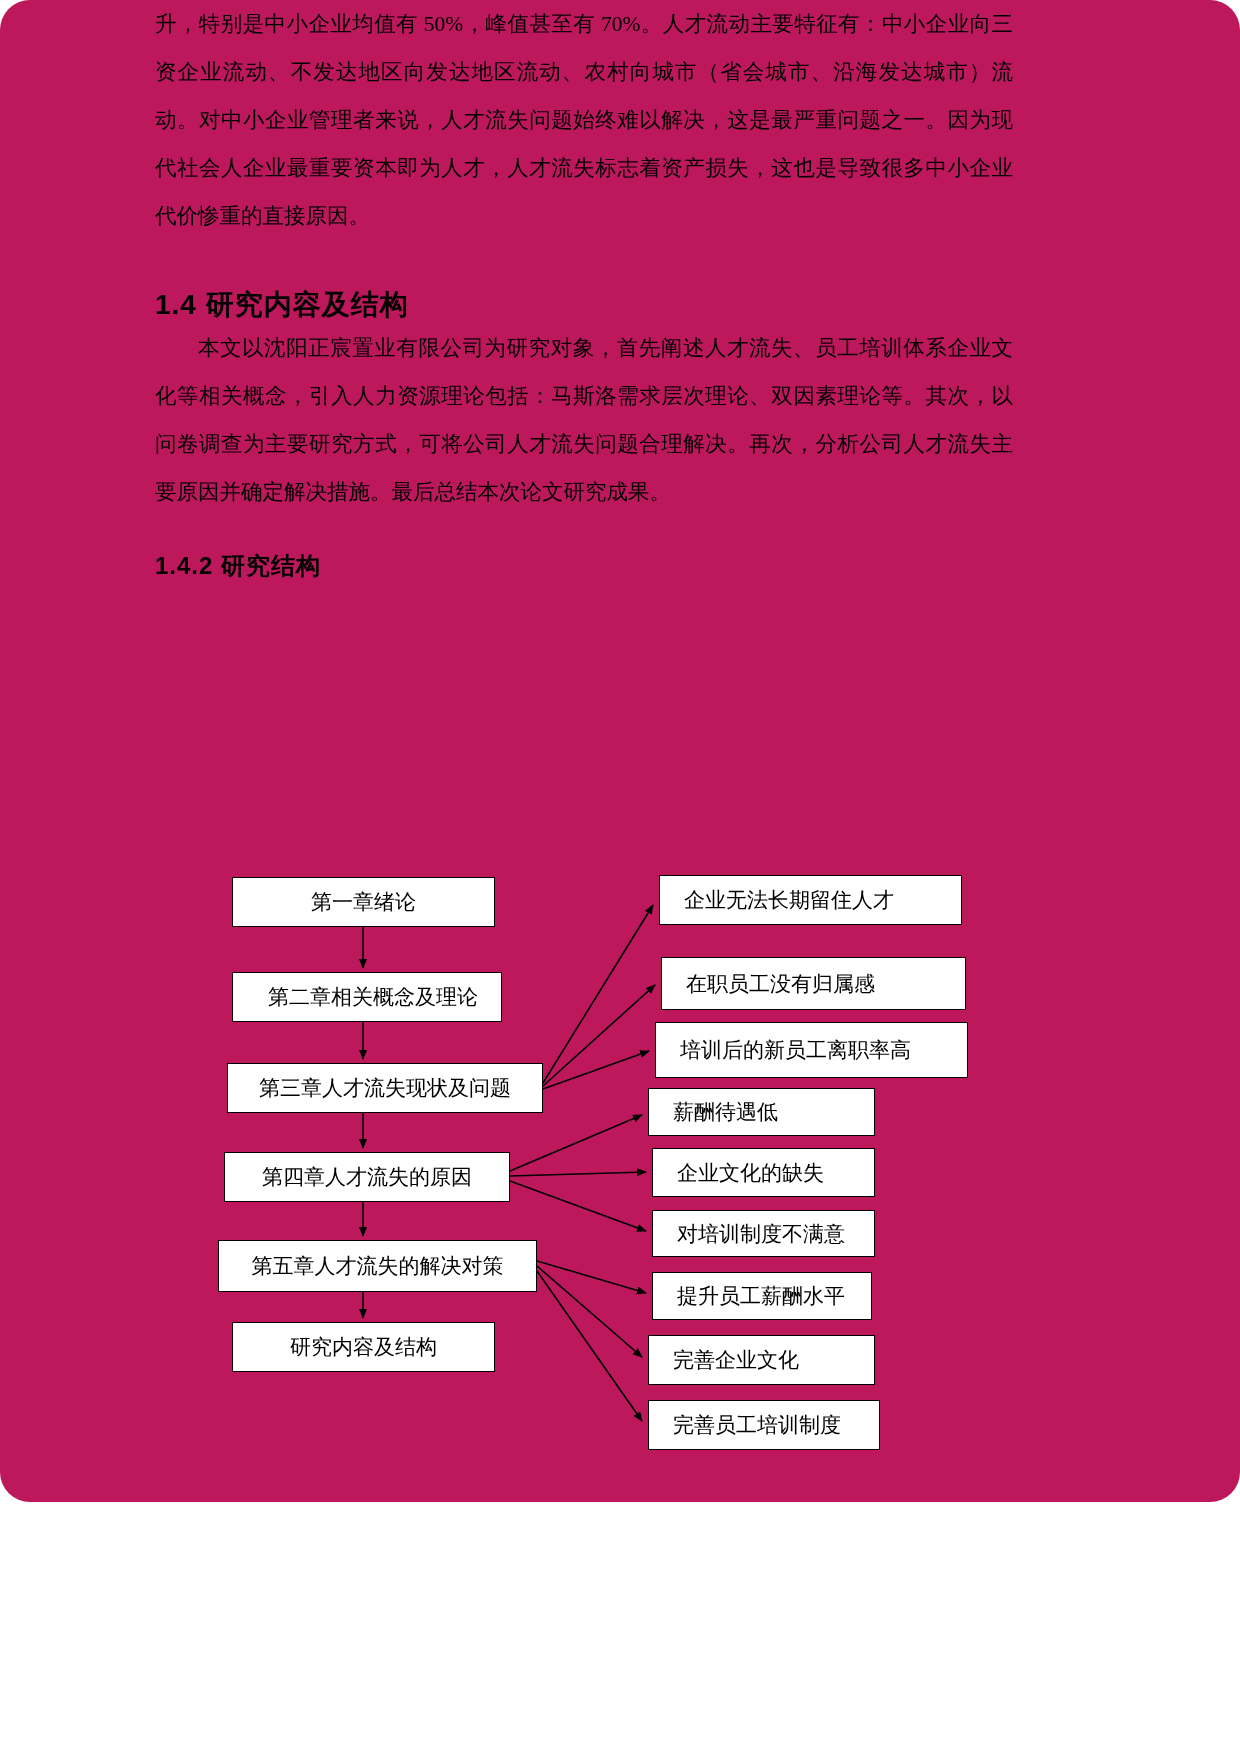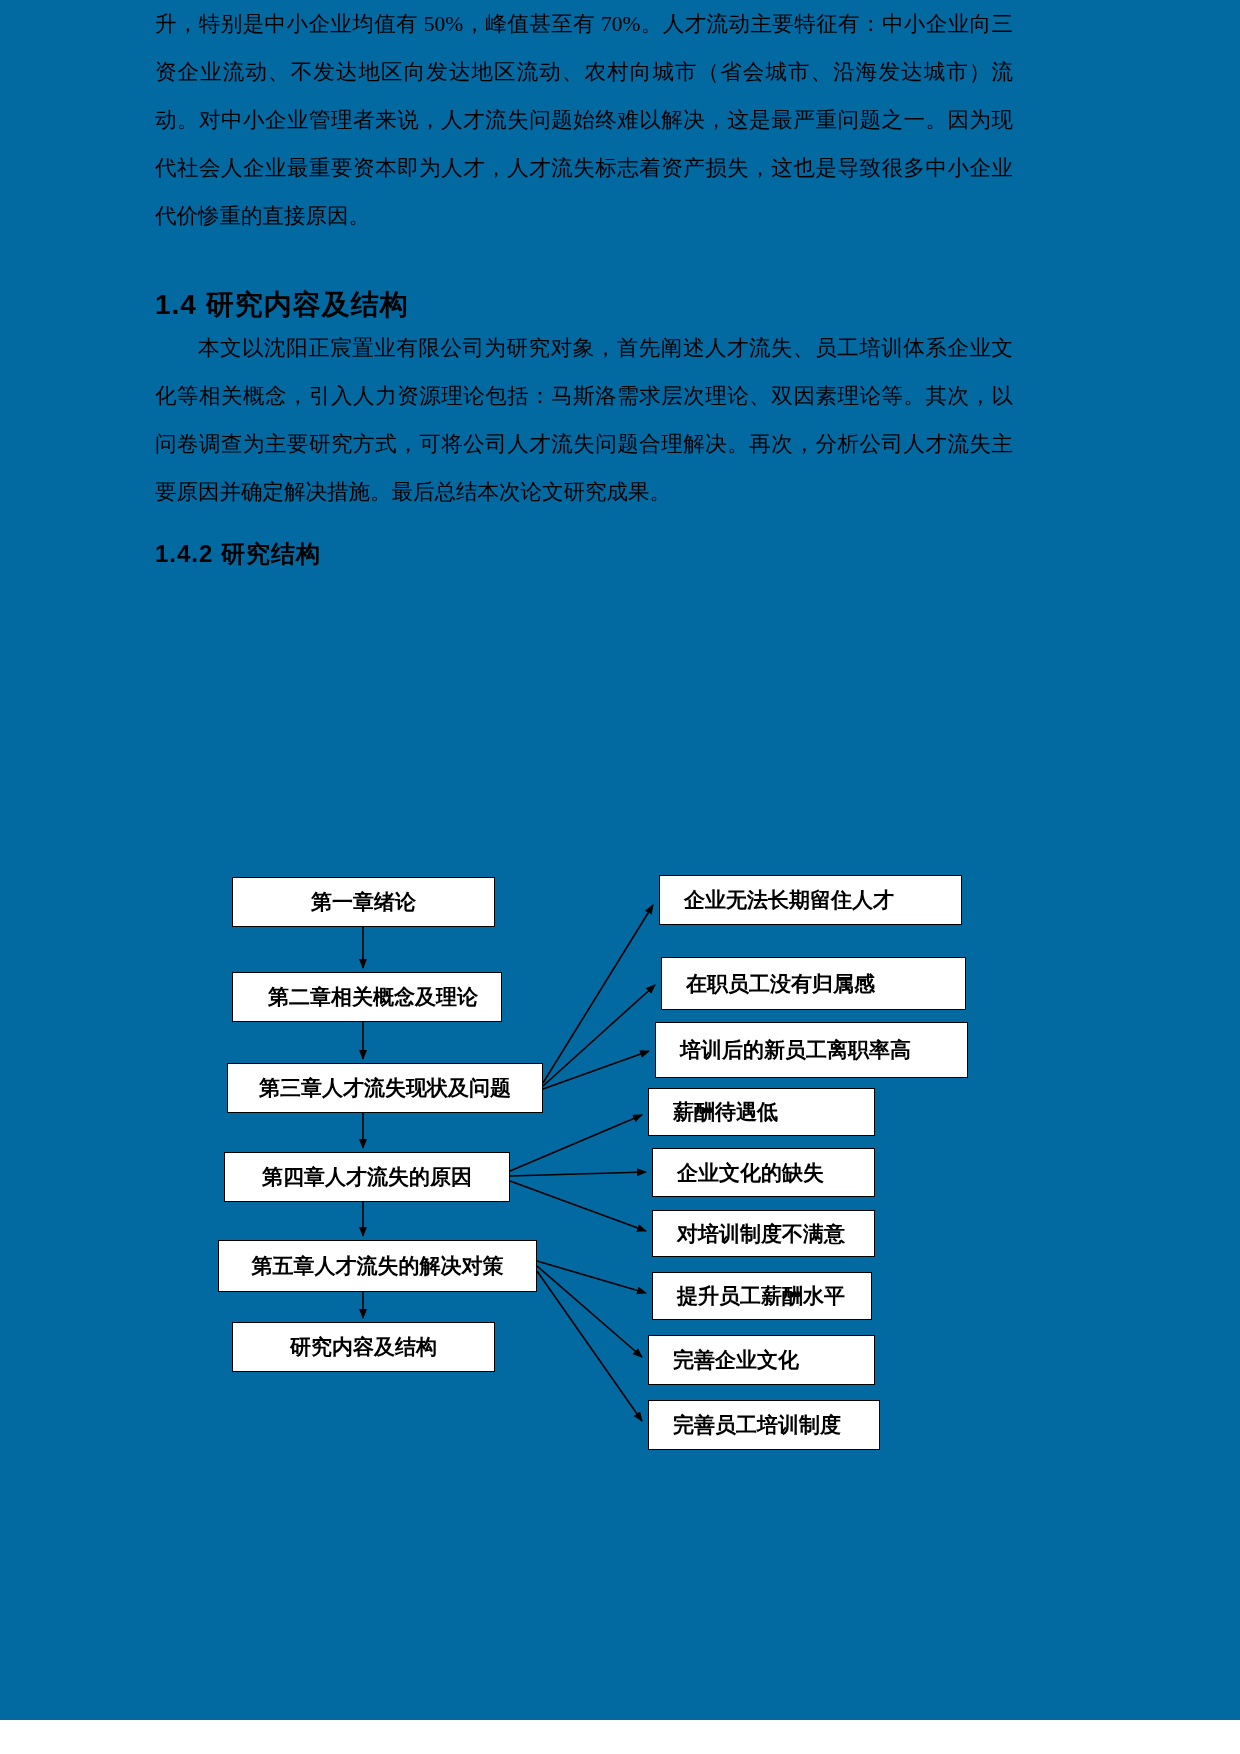--- a/index.html
+++ b/index.html
@@ -3,26 +3,27 @@
 <meta charset="utf-8">
 <style>
   html, body {
     margin: 0;
     padding: 0;
     background: #ffffff;
   }
   .page {
     position: relative;
     width: 1240px;
-    height: 1720px;
+    height: 1502px;
     margin: 0 auto;
-    background: #0369a1;
+    background: #be185d;
     overflow: hidden;
     font-family: "Liberation Serif", serif;
     color: #000000;
+    border-radius: 30px;
   }
   .content {
     position: absolute;
     left: 155px;
     top: 0;
     width: 858px;
   }
   p.body-text {
     font-size: 21.5px;
     line-height: 48px;
@@ -42,30 +43,29 @@
   }
   .h-sub {
     font-family: "Liberation Sans", sans-serif;
     font-weight: bold;
     font-size: 24px;
     margin: 0;
     letter-spacing: 1px;
   }
   .h141 { margin-top: 74px; }
   .p2  { margin-top: 56px; }
-  .h142 { margin-top: 22px; }
+  .h142 { margin-top: 34px; }
 
   
   .flowchart {
     position: absolute;
     left: 155px;
     top: 865px;
     width: 880px;
     height: 610px;
-    font-weight: bold;
   }
   .fc-box {
     position: absolute;
     border: 1px solid #000000;
     background: #ffffff;
     font-size: 21px;
     display: flex;
     align-items: center;
     box-sizing: border-box;
   }

